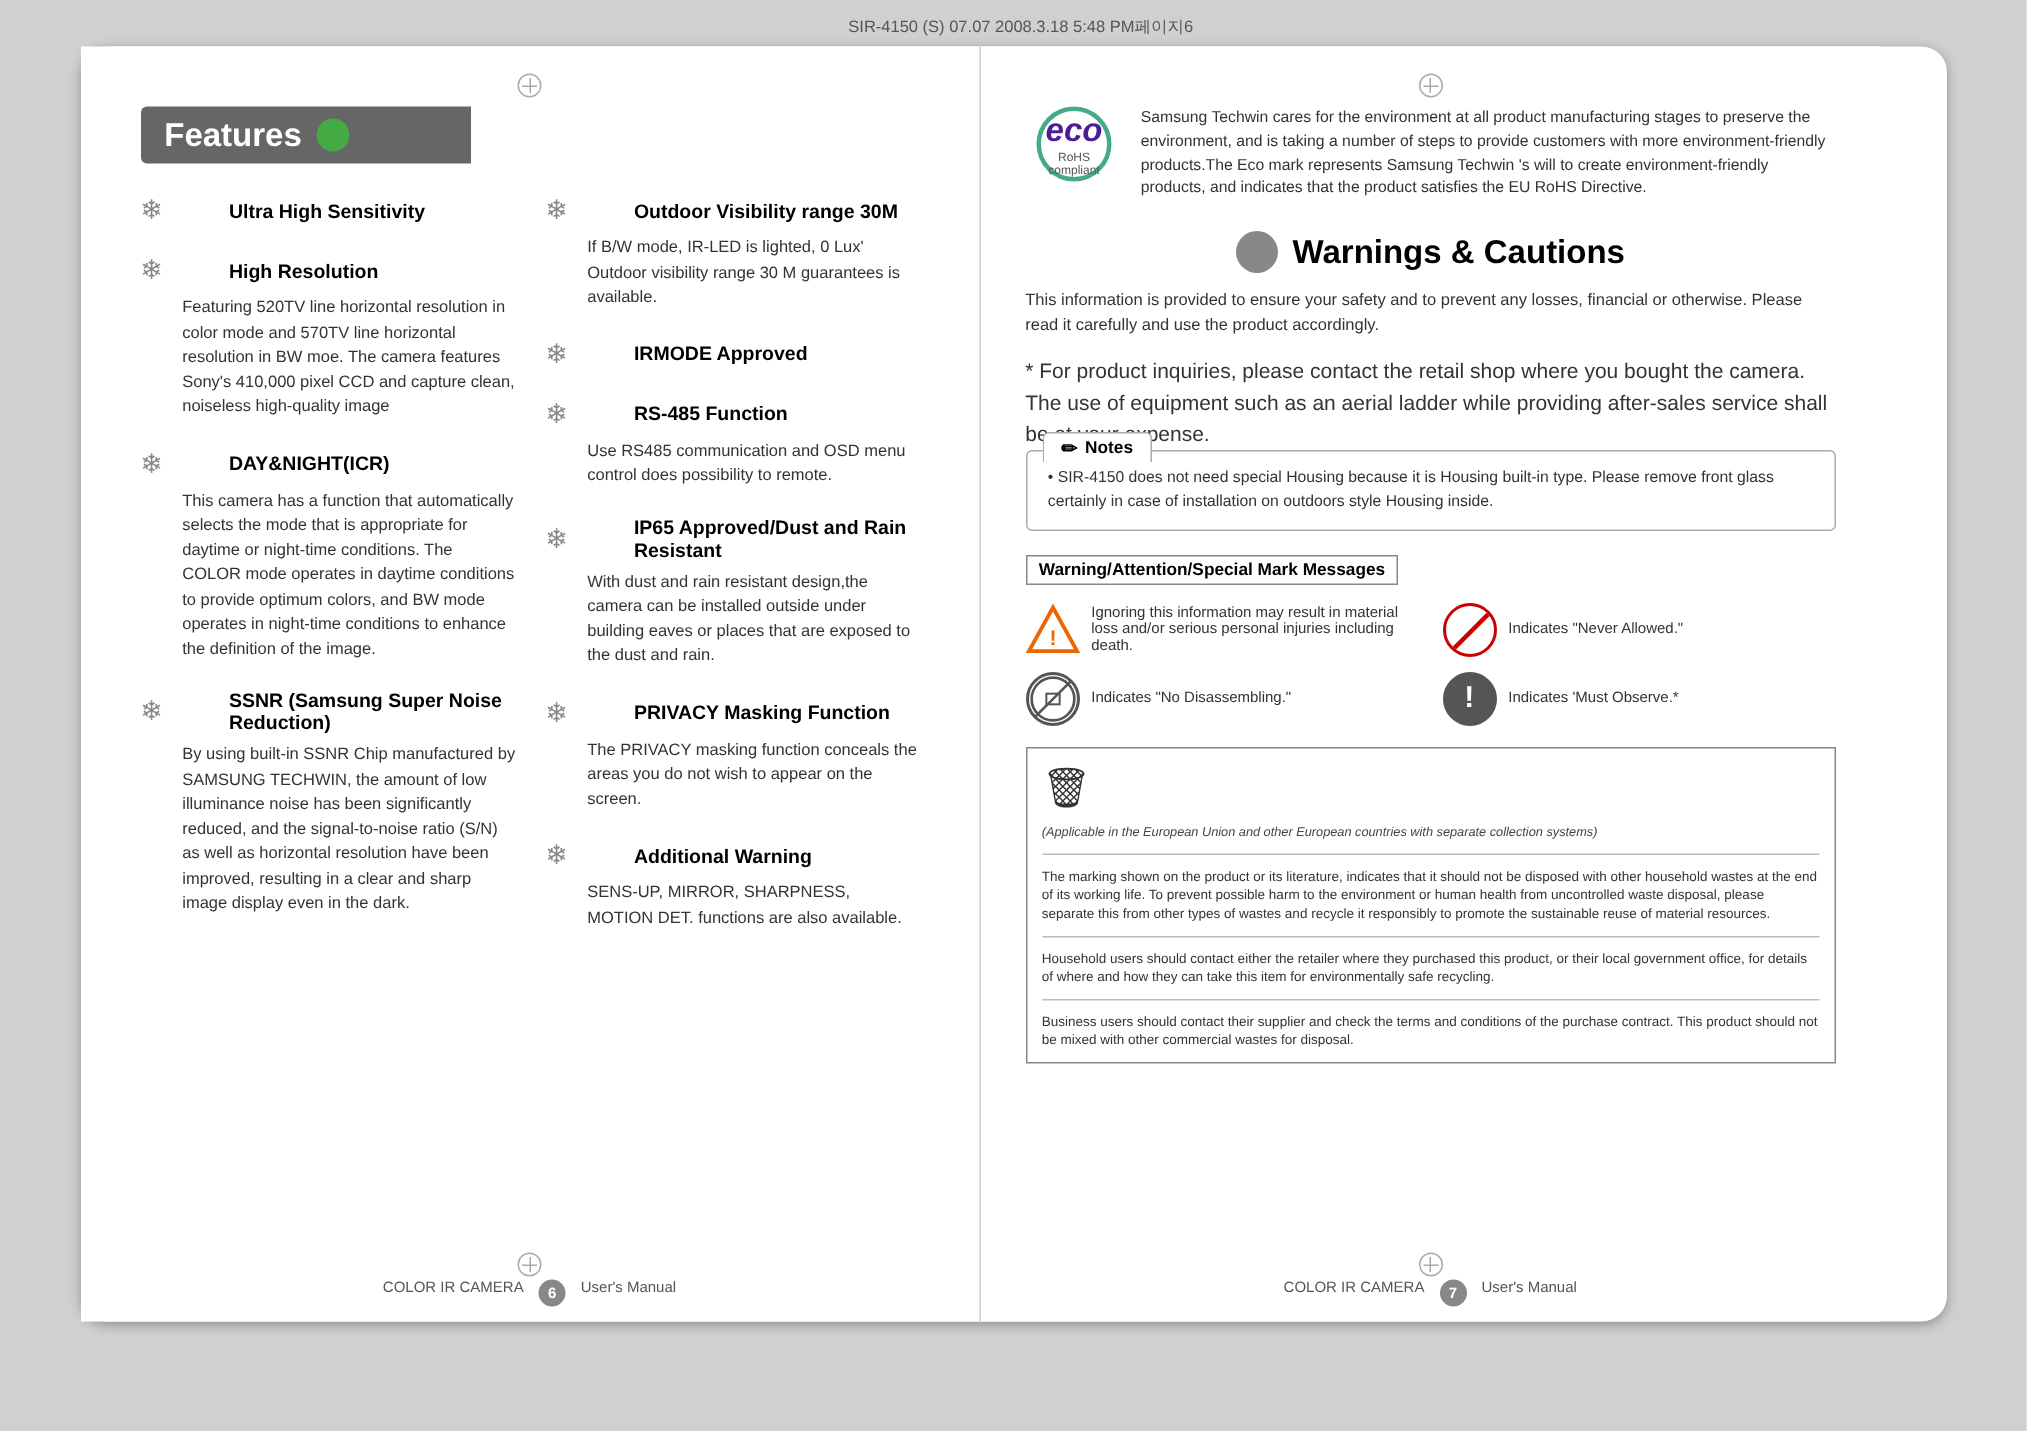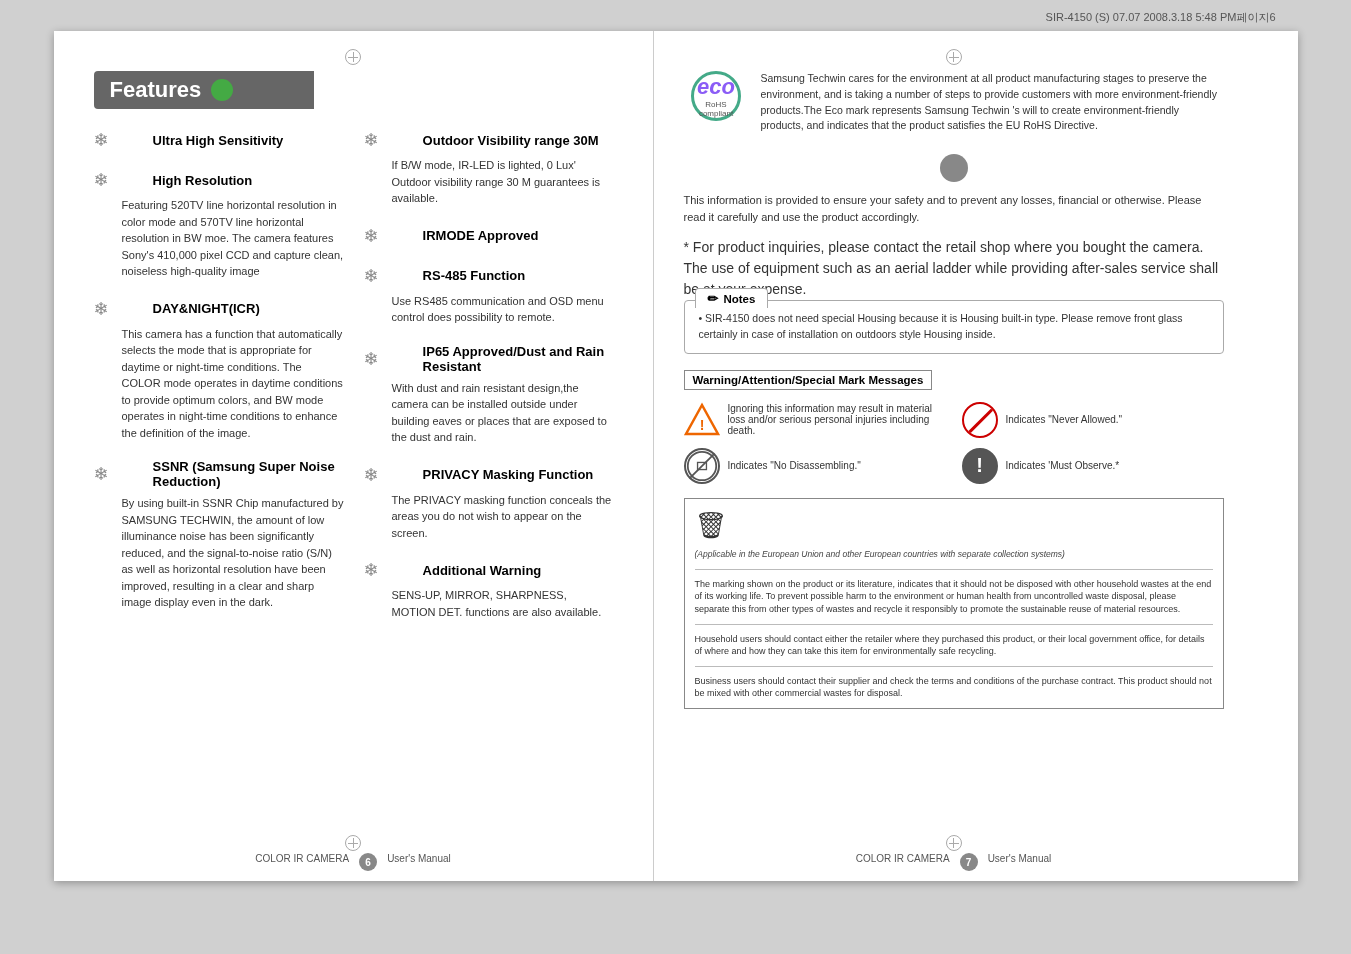--- a/index.html
+++ b/index.html
@@ -16,29 +16,30 @@
       display: flex;
       flex-direction: column;
       align-items: center;
       padding: 10px 0;
     }
     .header-bar {
       width: 1200px;
       font-size: 11px;
       color: #555;
       margin-bottom: 6px;
-      text-align: right;
+      text-align: center;
       padding-left: 10px;
     }
     .spread-container {
       width: 1244px;
       display: flex;
       gap: 0;
       background: #fff;
       box-shadow: 0 2px 8px rgba(0,0,0,0.3);
+      border-radius: 17px;
     }
     
     .page-left {
       width: 600px;
       min-height: 850px;
       background: #fff;
       padding: 40px 30px 30px 40px;
       border-right: 1px solid #ccc;
       position: relative;
     }
@@ -135,21 +136,21 @@
       margin-bottom: 20px;
       gap: 12px;
     }
     .eco-logo {
       text-align: center;
       min-width: 65px;
     }
     .eco-logo .eco-text {
       font-size: 22px;
       font-weight: bold;
-      color: #8b5cf6;
+      color: #4c1d95;
       font-style: italic;
       display: block;
     }
     .eco-logo .rohs-text {
       font-size: 8px;
       color: #555;
       display: block;
     }
     .eco-logo .eco-circle {
       width: 50px; height: 50px;
@@ -437,20 +438,21 @@
             <span class="eco-text">eco</span>
             <span class="rohs-text">RoHS compliant</span>
           </div>
         </div>
         <div class="eco-desc">Samsung Techwin cares for the environment at all product manufacturing stages to preserve the environment, and is taking a number of steps to provide customers with more environment-friendly products.The Eco mark represents Samsung Techwin 's will to create environment-friendly products, and indicates that the product satisfies the EU RoHS Directive.</div>
       </div>
 
       
       <div class="warnings-title">
         <span class="warn-circle"></span>
+        <span>Warnings &amp; Cautions</span>
       </div>
 
       <div class="warning-intro">This information is provided to ensure your safety and to prevent any losses, financial or otherwise. Please read it carefully and use the product accordingly.</div>
 
       <div class="warning-note">* For product inquiries, please contact the retail shop where you bought the camera. The use of equipment such as an aerial ladder while providing after-sales service shall be at your expense.</div>
 
       
       <div class="notes-box">
         <div class="notes-tab">
           <span class="notes-pencil">✏</span>

